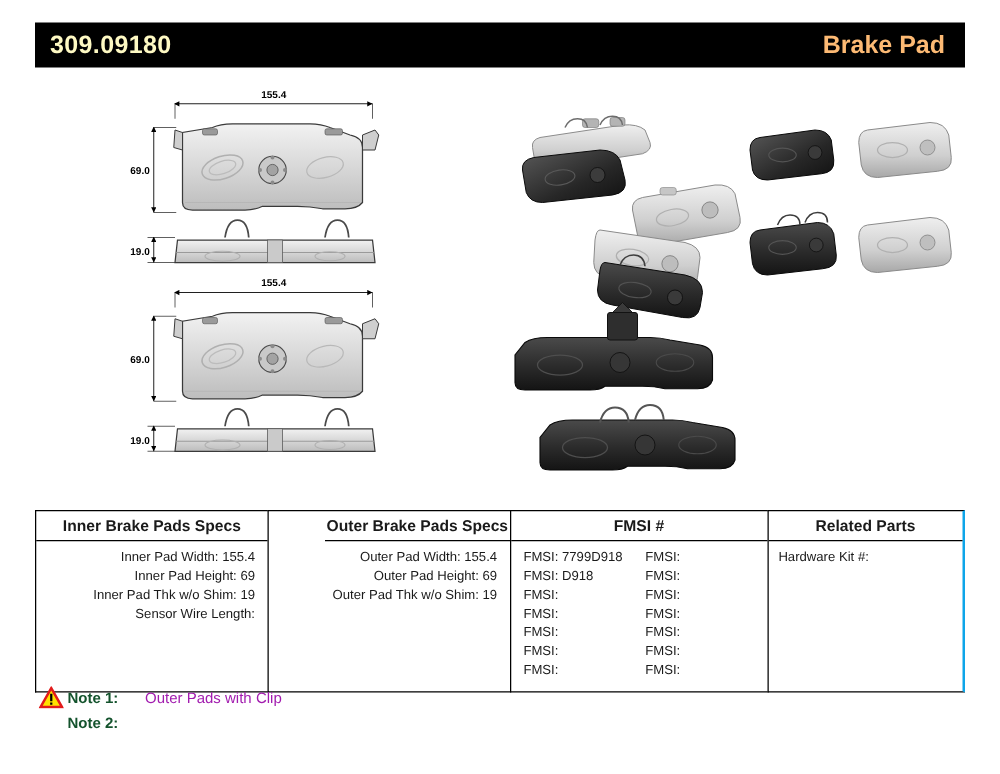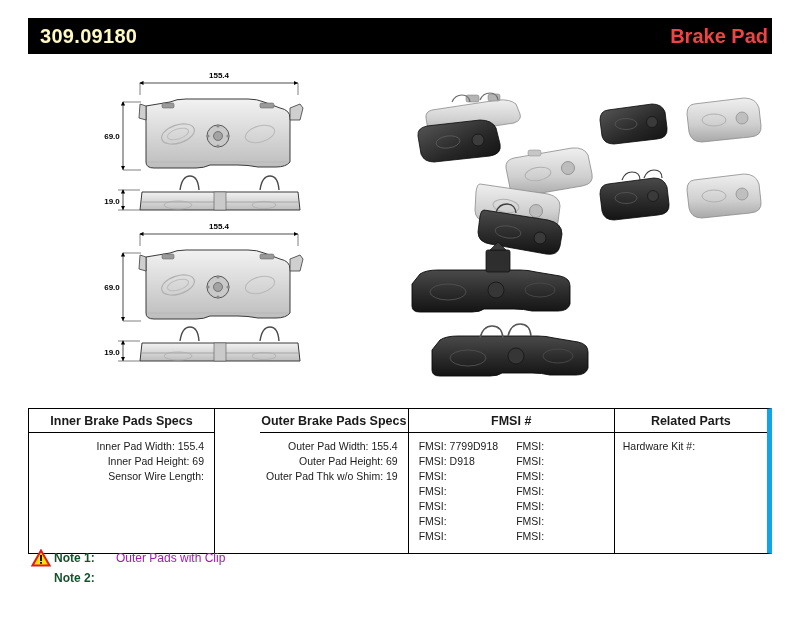--- a/index.html
+++ b/index.html
@@ -34,26 +34,26 @@
     font-size: 20px;
     font-weight: bold;
     letter-spacing: 0.3px;
   }
   .header-mid {
     background: #000000;
     flex: 1 1 auto;
   }
   .header-right {
     background: #000000;
-    color: #ef4444;
+    color: #fdba74;
     flex: 0 0 180px;
     display: flex;
     align-items: center;
     justify-content: flex-end;
-    padding-right: 4px;
+    padding-right: 16px;
     font-size: 20px;
     font-weight: bold;
   }
 
   
   .drawings {
     position: absolute;
     left: 28px;
     top: 62px;
     width: 744px;
@@ -69,21 +69,21 @@
     width: 744px;
     display: flex;
     align-items: center;
   }
   .tcol {
     border: 1px solid #000;
     border-right: none;
     display: flex;
     flex-direction: column;
   }
-  .tcol:last-child { border-right: 5px solid #0ea5e9; }
+  .tcol:last-child { border-right: 2px solid #0ea5e9; }
   .tcol.inner { flex: 0 0 186px; }
   .tcol.outer { flex: 0 0 176px; padding-left: 45px; }
   .tcol.fmsi  { flex: 0 0 206px; }
   .tcol.rel   { flex: 1 1 auto; }
 
   .thead {
     height: 24px;
     display: flex;
     align-items: center;
     justify-content: center;
@@ -352,20 +352,21 @@
 </svg>
 </div>
 
 <div class="tables">
 
   <div class="tcol inner">
     <div class="thead">Inner Brake Pads Specs</div>
     <div class="tbody">
       <div class="row right">Inner Pad Width: 155.4</div>
       <div class="row right">Inner Pad Height: 69</div>
+      <div class="row right">Inner Pad Thk w/o Shim: 19</div>
       <div class="row right">Sensor Wire Length:</div>
     </div>
   </div>
 
   <div class="tcol outer">
     <div class="thead">Outer Brake Pads Specs</div>
     <div class="tbody">
       <div class="row right">Outer Pad Width: 155.4</div>
       <div class="row right">Outer Pad Height: 69</div>
       <div class="row right">Outer Pad Thk w/o Shim: 19</div>

